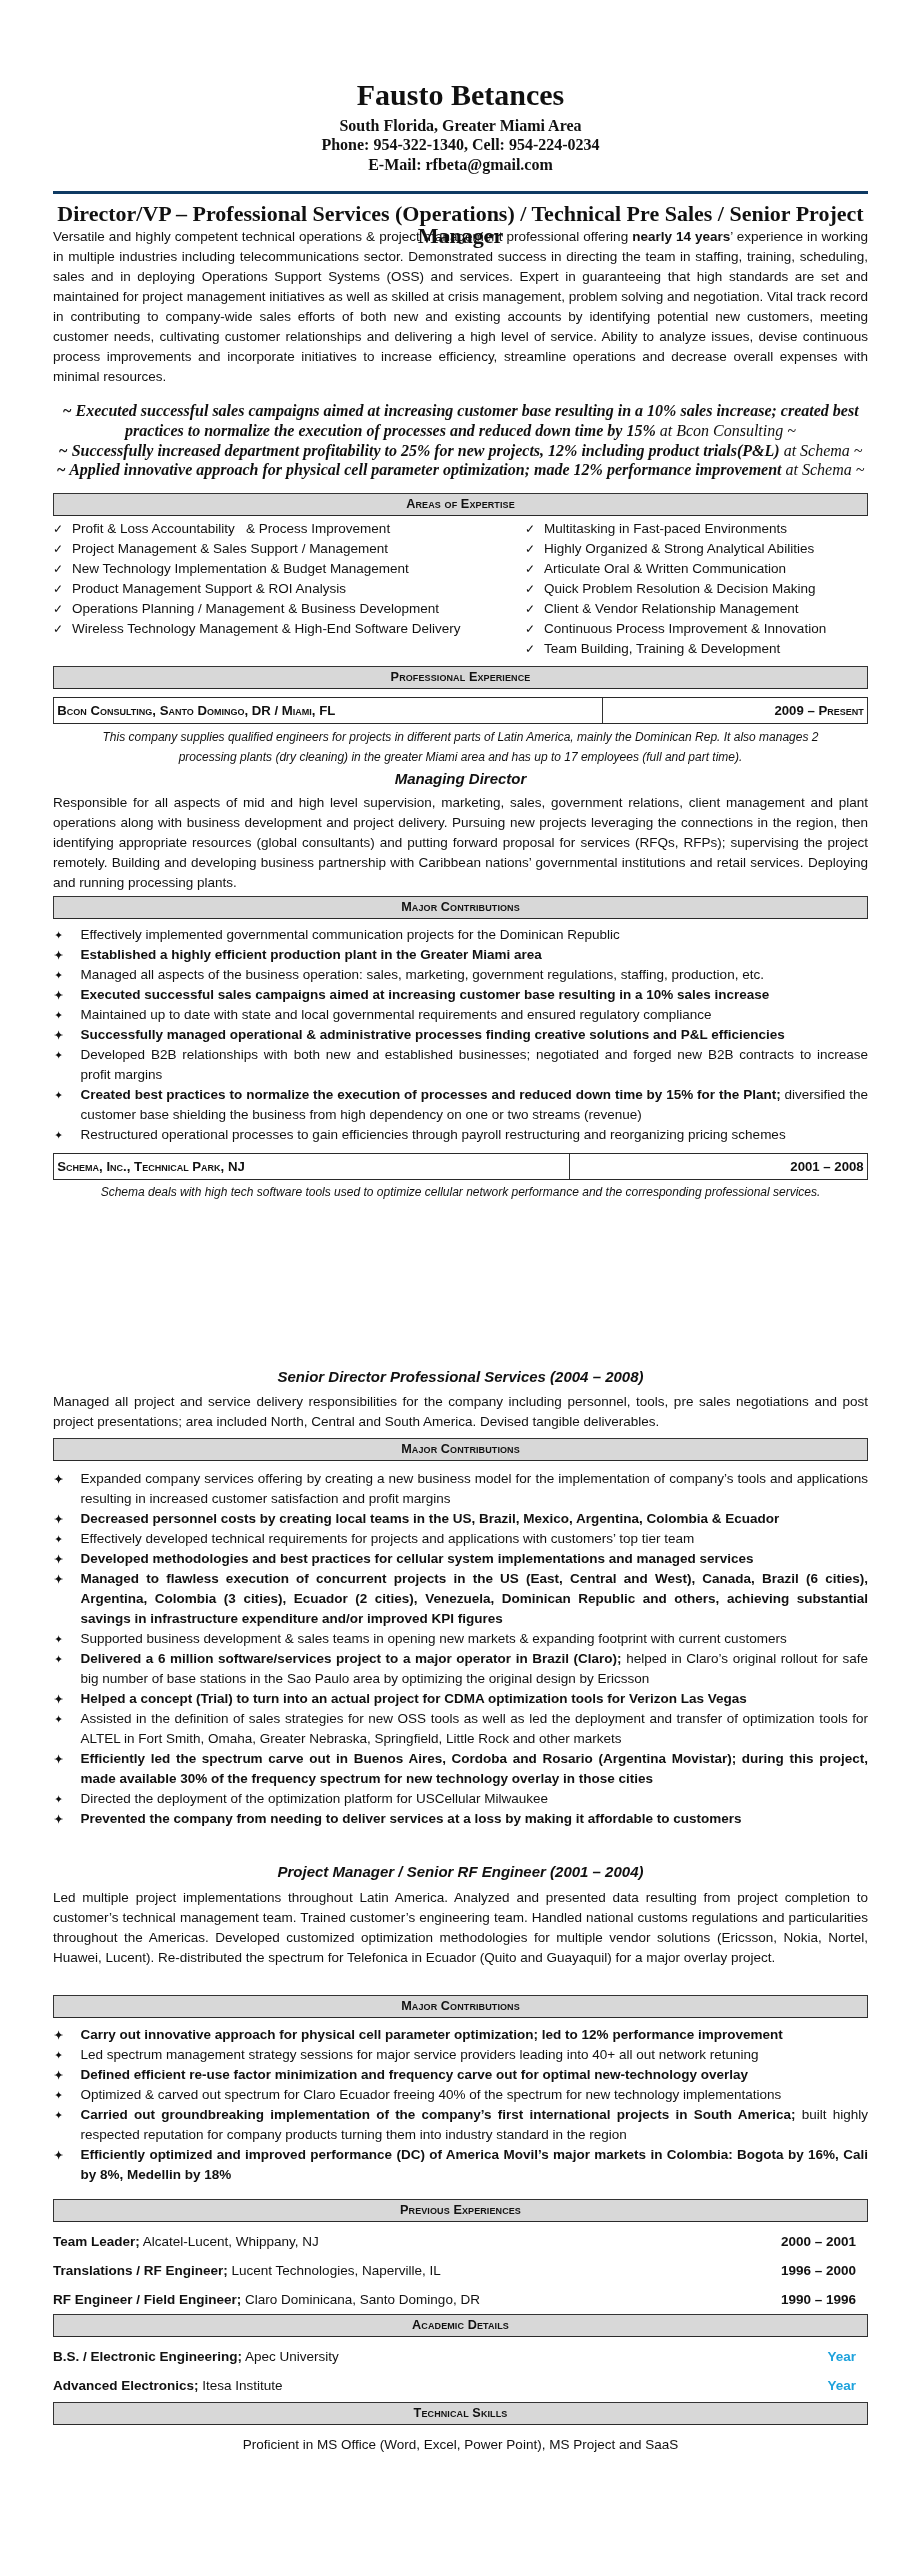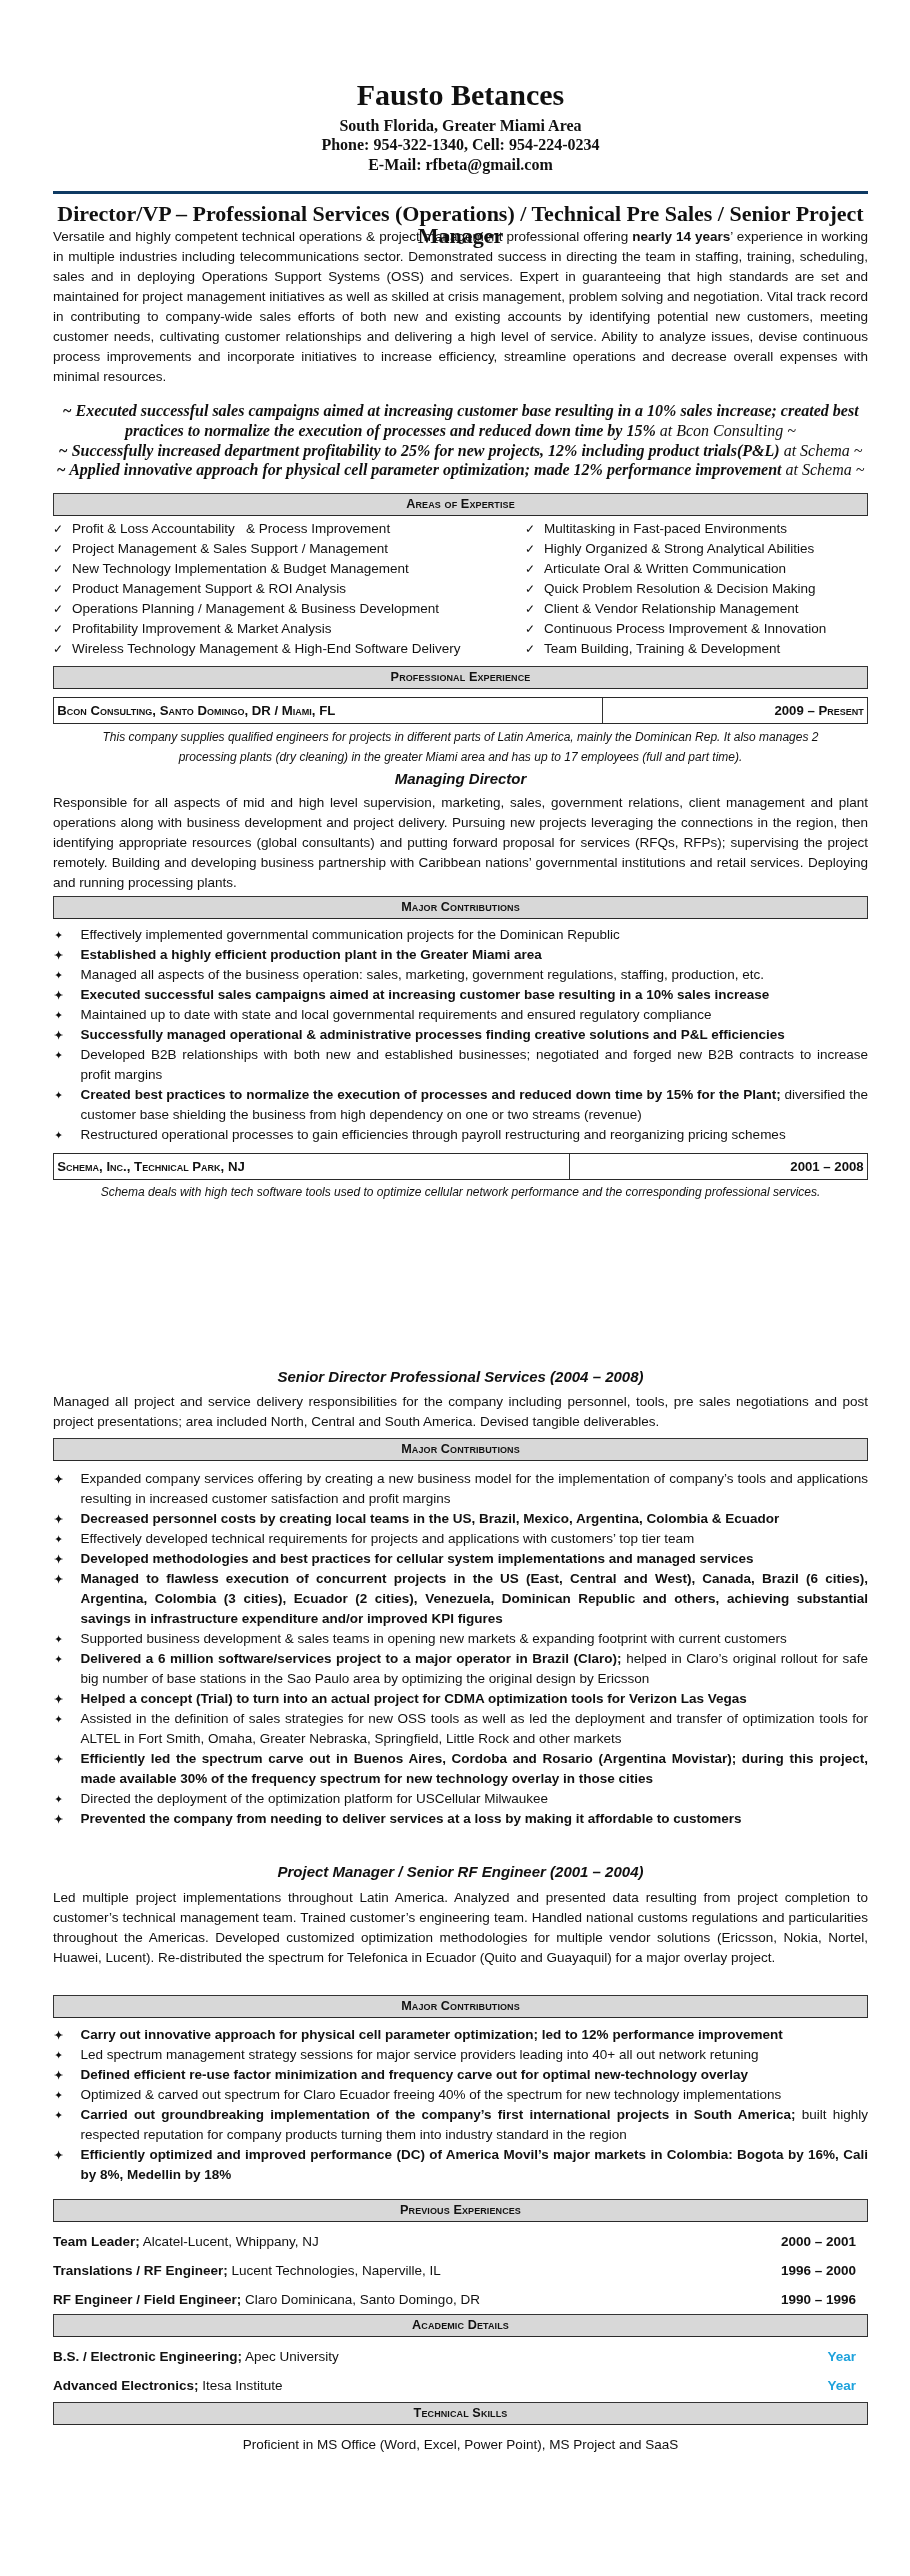--- a/index.html
+++ b/index.html
@@ -56,21 +56,20 @@
   <div class="hl" style="top:460px"><b>~ Applied innovative approach for physical cell parameter optimization; made 12% performance improvement</b><span class="at"> at Schema ~</span></div>
 
   <div class="bar" style="top:493px">Areas of Expertise</div>
   <div class="exp-grid">
     <div class="exp-col" style="left:0" id="exp-left">
         <div class="exp-item"><span class="chk">✓</span><span style="white-space: pre;">Profit &amp; Loss Accountability   &amp; Process Improvement</span></div>
         <div class="exp-item"><span class="chk">✓</span><span style="white-space: pre;">Project Management &amp; Sales Support / Management</span></div>
         <div class="exp-item"><span class="chk">✓</span><span style="white-space: pre;">New Technology Implementation &amp; Budget Management</span></div>
         <div class="exp-item"><span class="chk">✓</span><span style="white-space: pre;">Product Management Support &amp; ROI Analysis</span></div>
         <div class="exp-item"><span class="chk">✓</span><span style="white-space: pre;">Operations Planning / Management &amp; Business Development</span></div>
-        <div class="exp-item"><span class="chk">✓</span><span style="white-space: pre;">Profitability Improvement &amp; Market Analysis</span></div>
         <div class="exp-item"><span class="chk">✓</span><span style="white-space: pre;">Wireless Technology Management &amp; High-End Software Delivery</span></div>
       </div>
     <div class="exp-col" style="left:472px" id="exp-right">
         <div class="exp-item"><span class="chk">✓</span><span style="white-space: pre;">Multitasking in Fast-paced Environments</span></div>
         <div class="exp-item"><span class="chk">✓</span><span style="white-space: pre;">Highly Organized &amp; Strong Analytical Abilities</span></div>
         <div class="exp-item"><span class="chk">✓</span><span style="white-space: pre;">Articulate Oral &amp; Written Communication</span></div>
         <div class="exp-item"><span class="chk">✓</span><span style="white-space: pre;">Quick Problem Resolution &amp; Decision Making</span></div>
         <div class="exp-item"><span class="chk">✓</span><span style="white-space: pre;">Client &amp; Vendor Relationship Management</span></div>
         <div class="exp-item"><span class="chk">✓</span><span style="white-space: pre;">Continuous Process Improvement &amp; Innovation</span></div>
         <div class="exp-item"><span class="chk">✓</span><span style="white-space: pre;">Team Building, Training &amp; Development</span></div>

